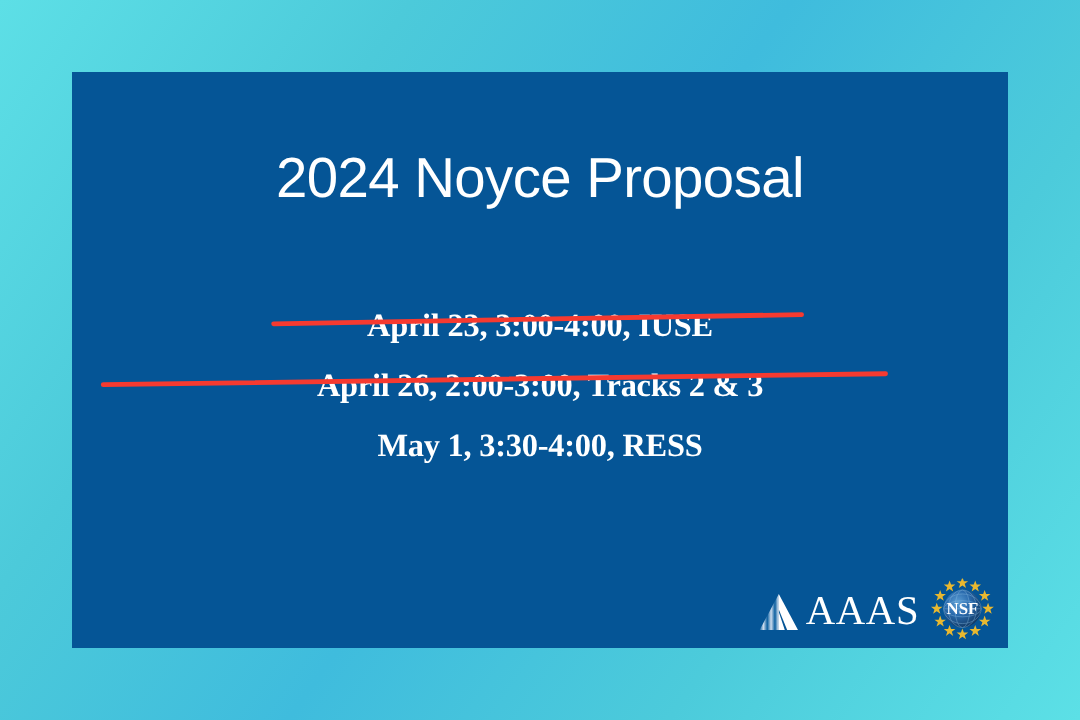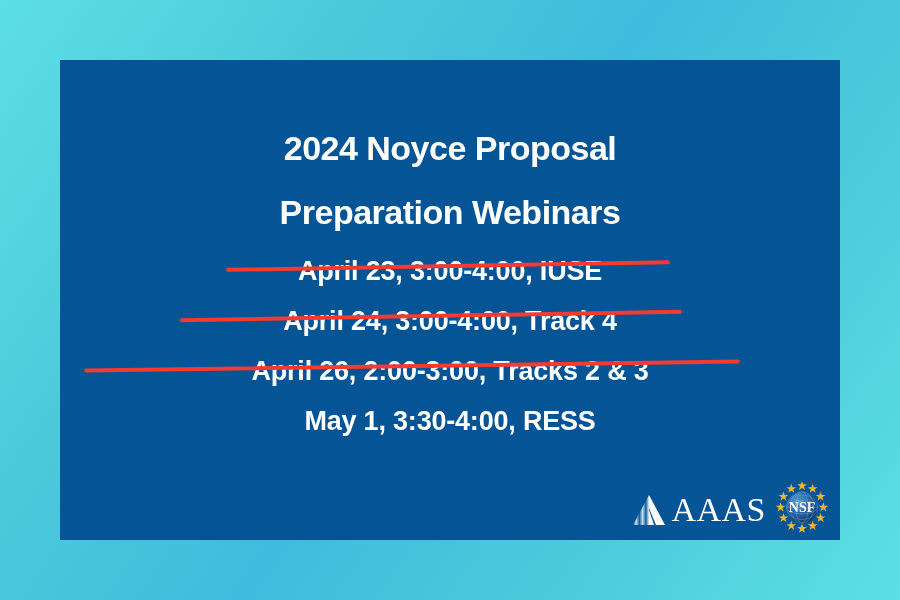--- a/index.html
+++ b/index.html
@@ -40,38 +40,39 @@
   
   .title-block {
     position: absolute;
     left: 0;
     top: 56px;
     width: 780px;
     text-align: center;
     color: #ffffff;
   }
   .title-line {
-    font-size: 34px;
-    font-weight: bold;
+    font-size: 47px;
+    font-weight: normal;
     line-height: 64px;
     letter-spacing: -0.5px;
     white-space: nowrap;
   }
 
   
   #session-list {
     position: absolute;
     left: 0;
     top: 186px;
     width: 780px;
   }
   .session-row {
     position: relative;
     height: 50px;
     text-align: center;
+    font-family: Liberation Serif, serif;
   }
   .session-text {
     display: inline-block;
     color: #ffffff;
     font-size: 27px;
     font-weight: bold;
     line-height: 50px;
     letter-spacing: -0.2px;
     white-space: nowrap;
   }
@@ -114,34 +115,29 @@
 </style>
 </head>
 <body>
 
 <div id="slide">
 
   <div id="panel">
 
     <div class="title-block">
       <div class="title-line">2024 Noyce Proposal</div>
-      <div class="title-line">Preparation Webinars</div>
     </div>
 
     <div id="session-list">
 
       <div class="session-row">
         <span class="session-text">April 23, 3:00-4:00, IUSE</span>
         <span class="strike s1"></span>
       </div>
 
-      <div class="session-row">
-        <span class="session-text">April 24, 3:00-4:00, Track 4</span>
-        <span class="strike s2"></span>
-      </div>
 
 
       <div class="session-row">
         <span class="session-text">April 26, 2:00-3:00, Tracks 2 &amp; 3</span>
         <span class="strike s4"></span>
       </div>
 
       <div class="session-row">
         <span class="session-text">May 1, 3:30-4:00, RESS</span>
       </div>

